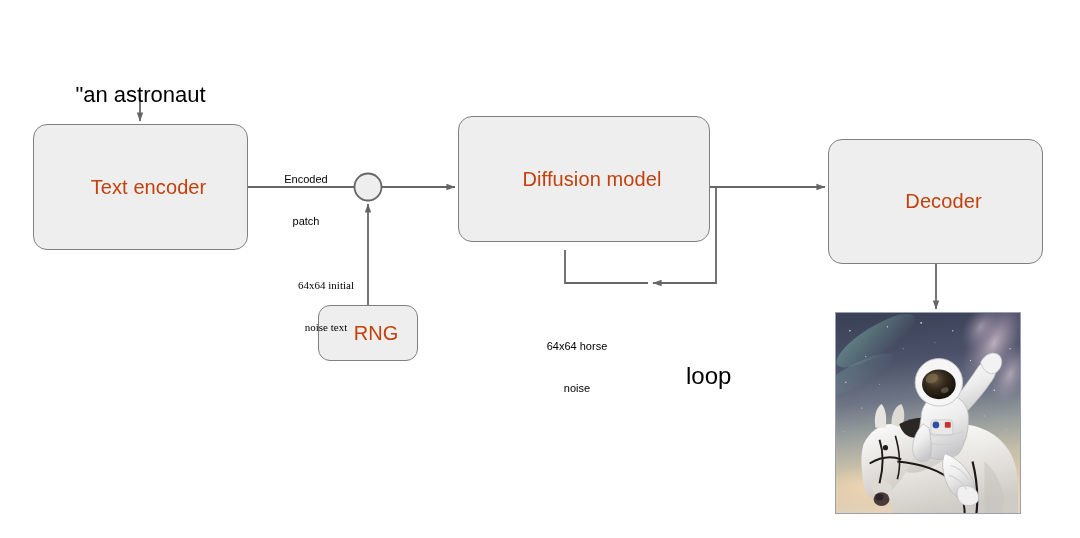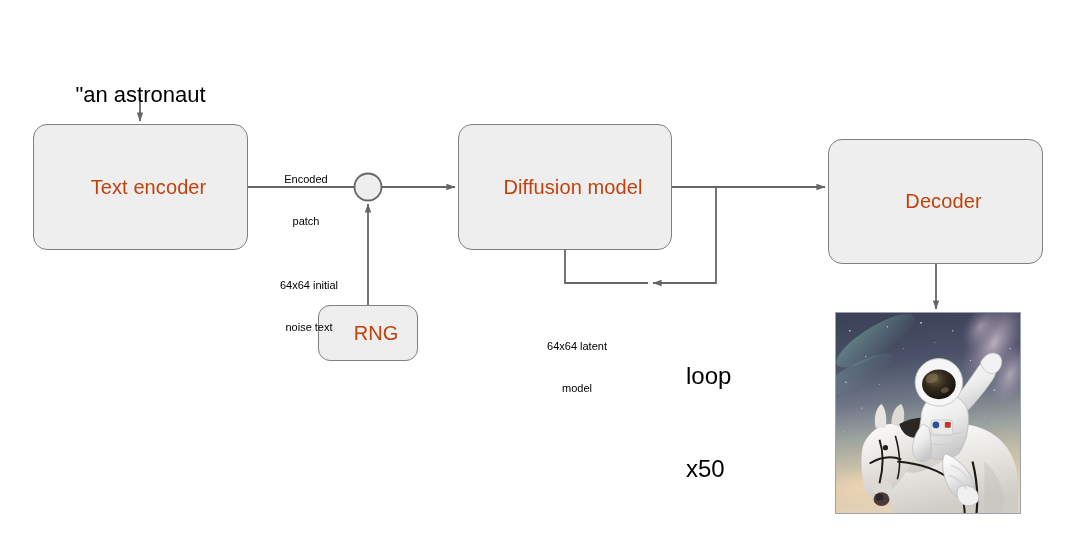--- a/index.html
+++ b/index.html
@@ -121,46 +121,45 @@
 </div>
 
 <div class="node" style="left:33px; top:124px; width:215px; height:126px;">
   <span class="node-label">Text encoder</span>
 </div>
 
 <div class="node" style="left:318px; top:305px; width:100px; height:56px; border-radius:12px;">
   <span class="node-label">RNG</span>
 </div>
 
-<div class="node" style="left:458px; top:124px; width:214px; height:126px;">
+<div class="node" style="left:458px; top:116px; width:252px; height:126px;">
   <span class="node-label">Diffusion model</span>
 </div>
 
 <div class="node" style="left:828px; top:139px; width:215px; height:125px;">
   <span class="node-label">Decoder</span>
 </div>
 
 <div class="txt edge-label" style="left:262px; top:143px; width:88px;">
   <div>Encoded</div>
   <div>patch</div>
 </div>
 
-<div class="txt edge-label" style="left:259px; top:249px; width:100px;">
+<div class="txt edge-label" style="left:276px; top:249px; width:100px;font-family:Liberation Serif, serif;">
   <div>64x64 initial</div>
   <div>noise text</div>
 </div>
 
 <div class="txt edge-label" style="left:525px; top:310px; width:104px;">
-  <div>64x64 latent</div>
-  <div>model</div>
+  <div>64x64 horse</div>
+  <div>noise</div>
 </div>
 
 <div class="txt loop-label" style="left:686px; top:300px; width:90px;">
   <div>loop</div>
-  <div>x50</div>
 </div>
 
 <div id="gen-image">
   <svg viewBox="0 0 186 202" xmlns="http://www.w3.org/2000/svg" preserveAspectRatio="none">
     <defs>
       <linearGradient id="sky" x1="0.42" y1="0" x2="0.52" y2="1">
         <stop offset="0" stop-color="#3c4258"></stop>
         <stop offset="0.22" stop-color="#4a5168"></stop>
         <stop offset="0.42" stop-color="#6e7686"></stop>
         <stop offset="0.58" stop-color="#9aa09e"></stop>

